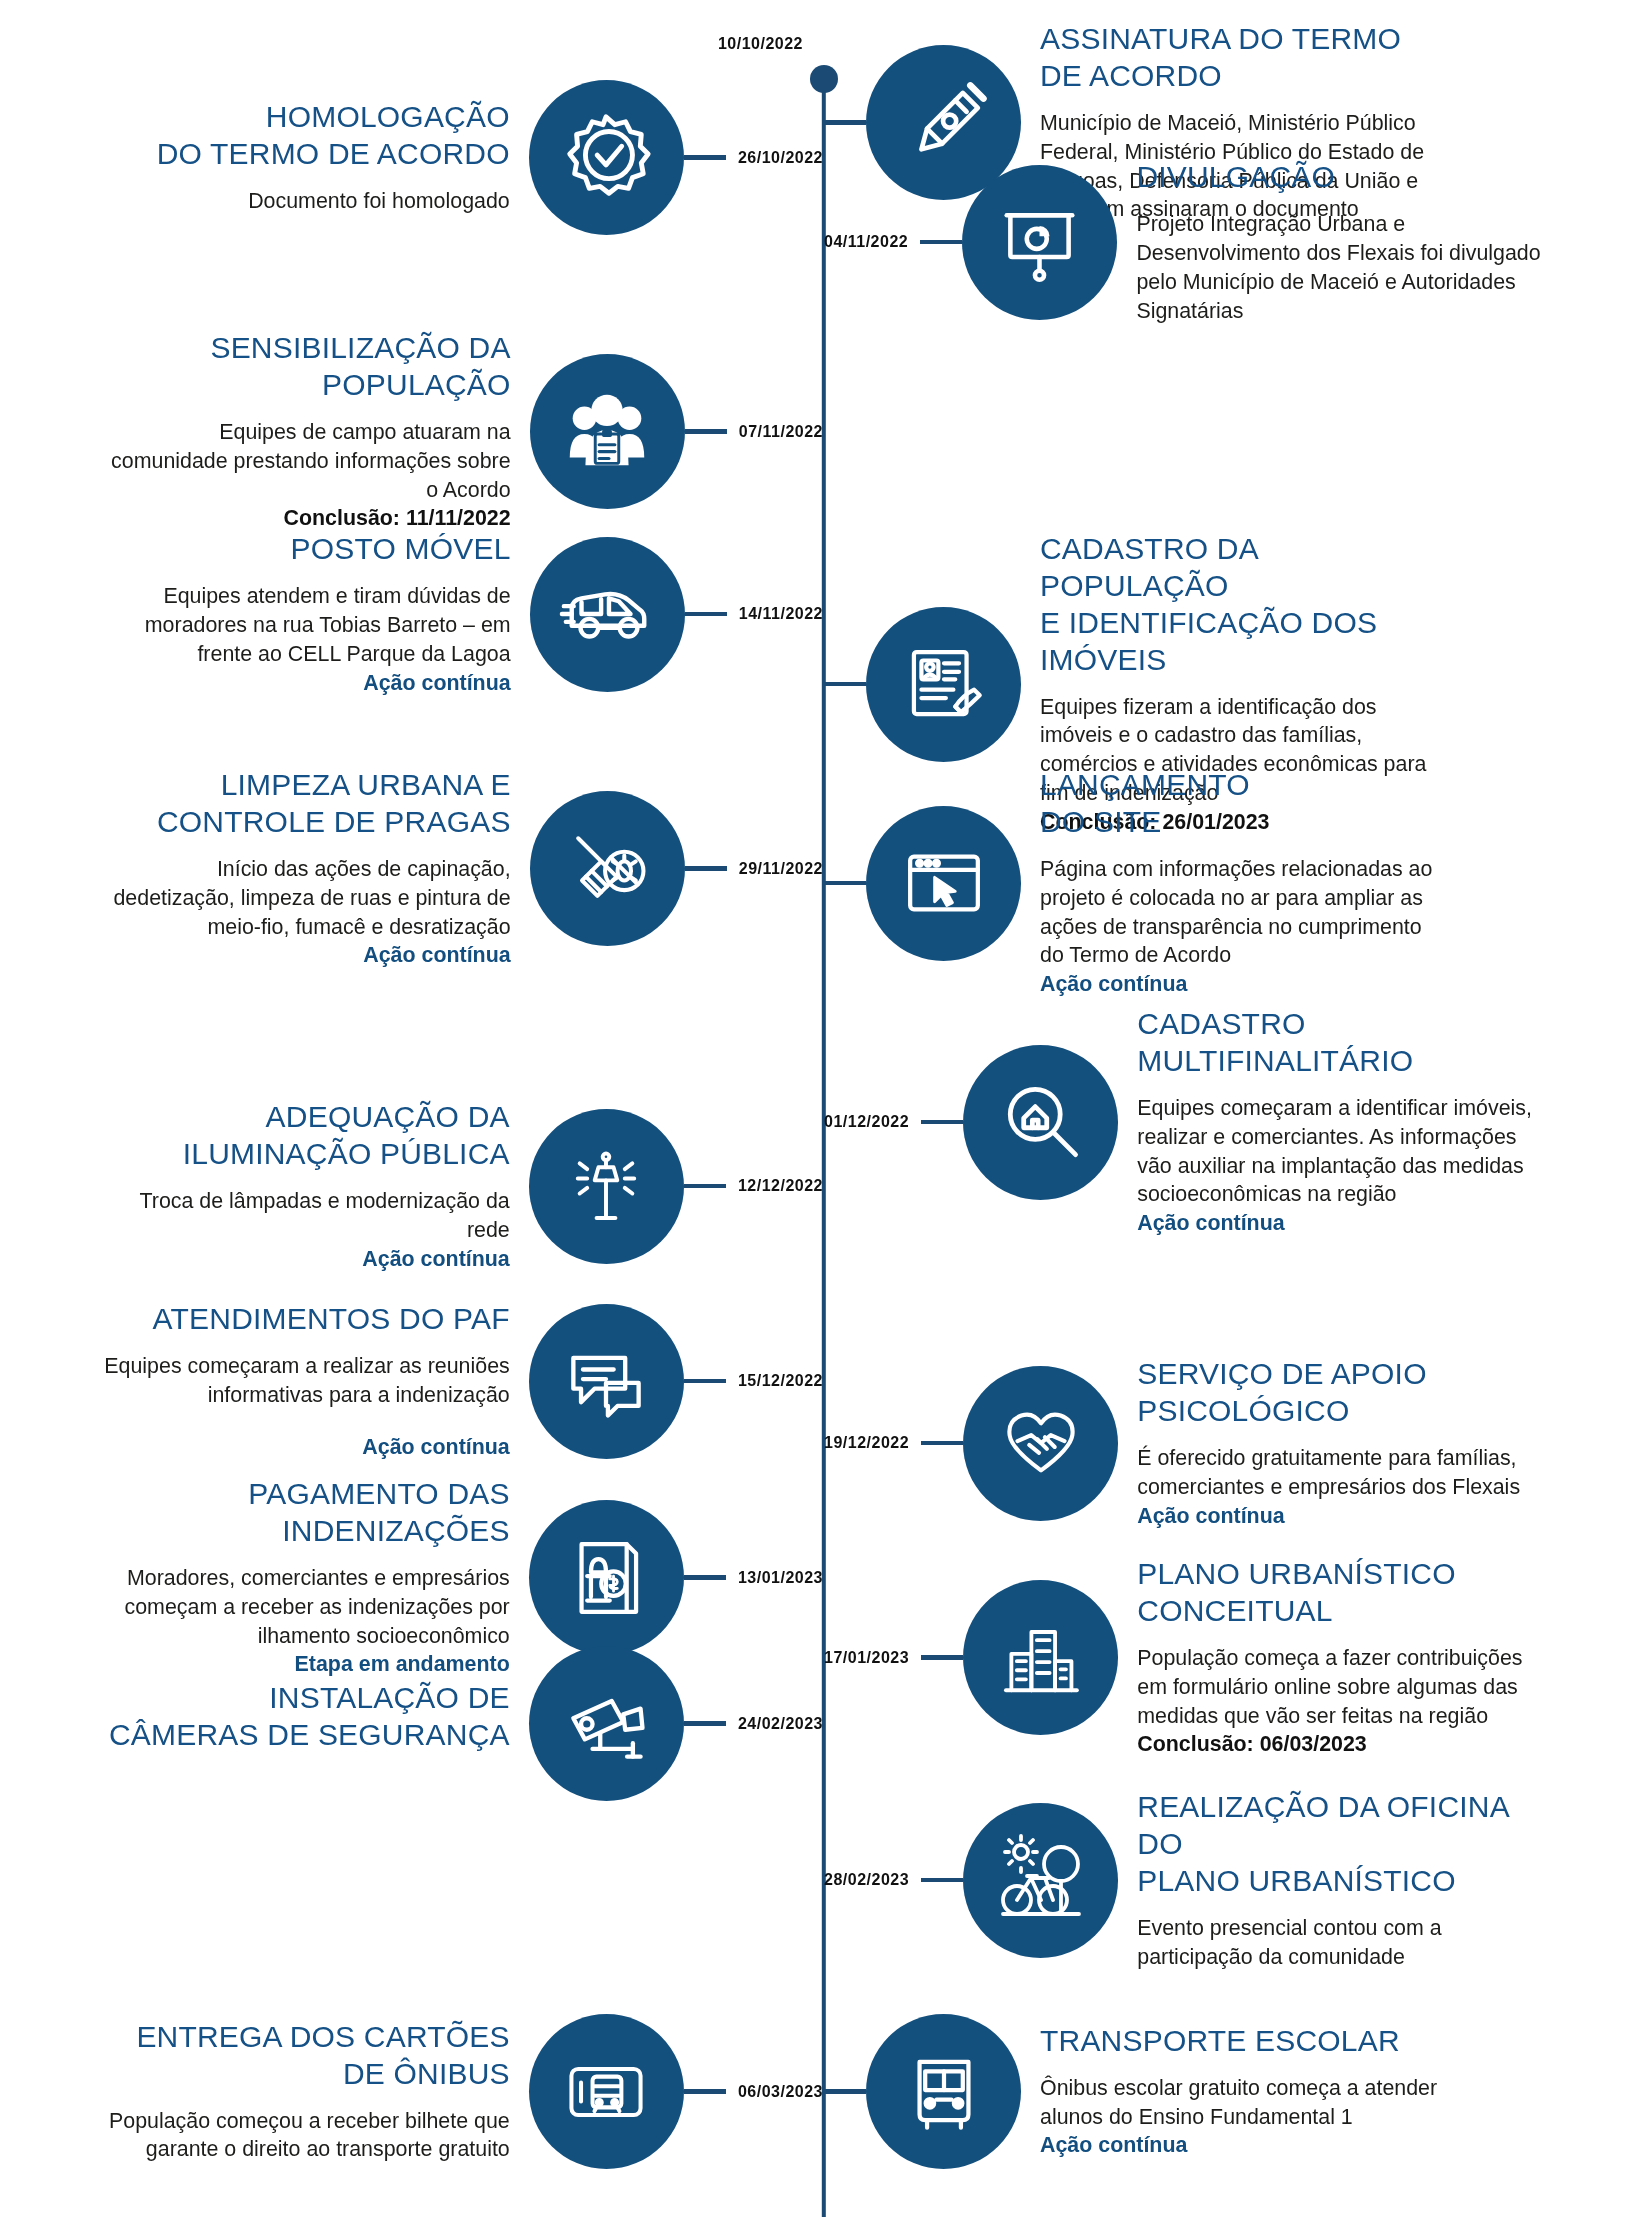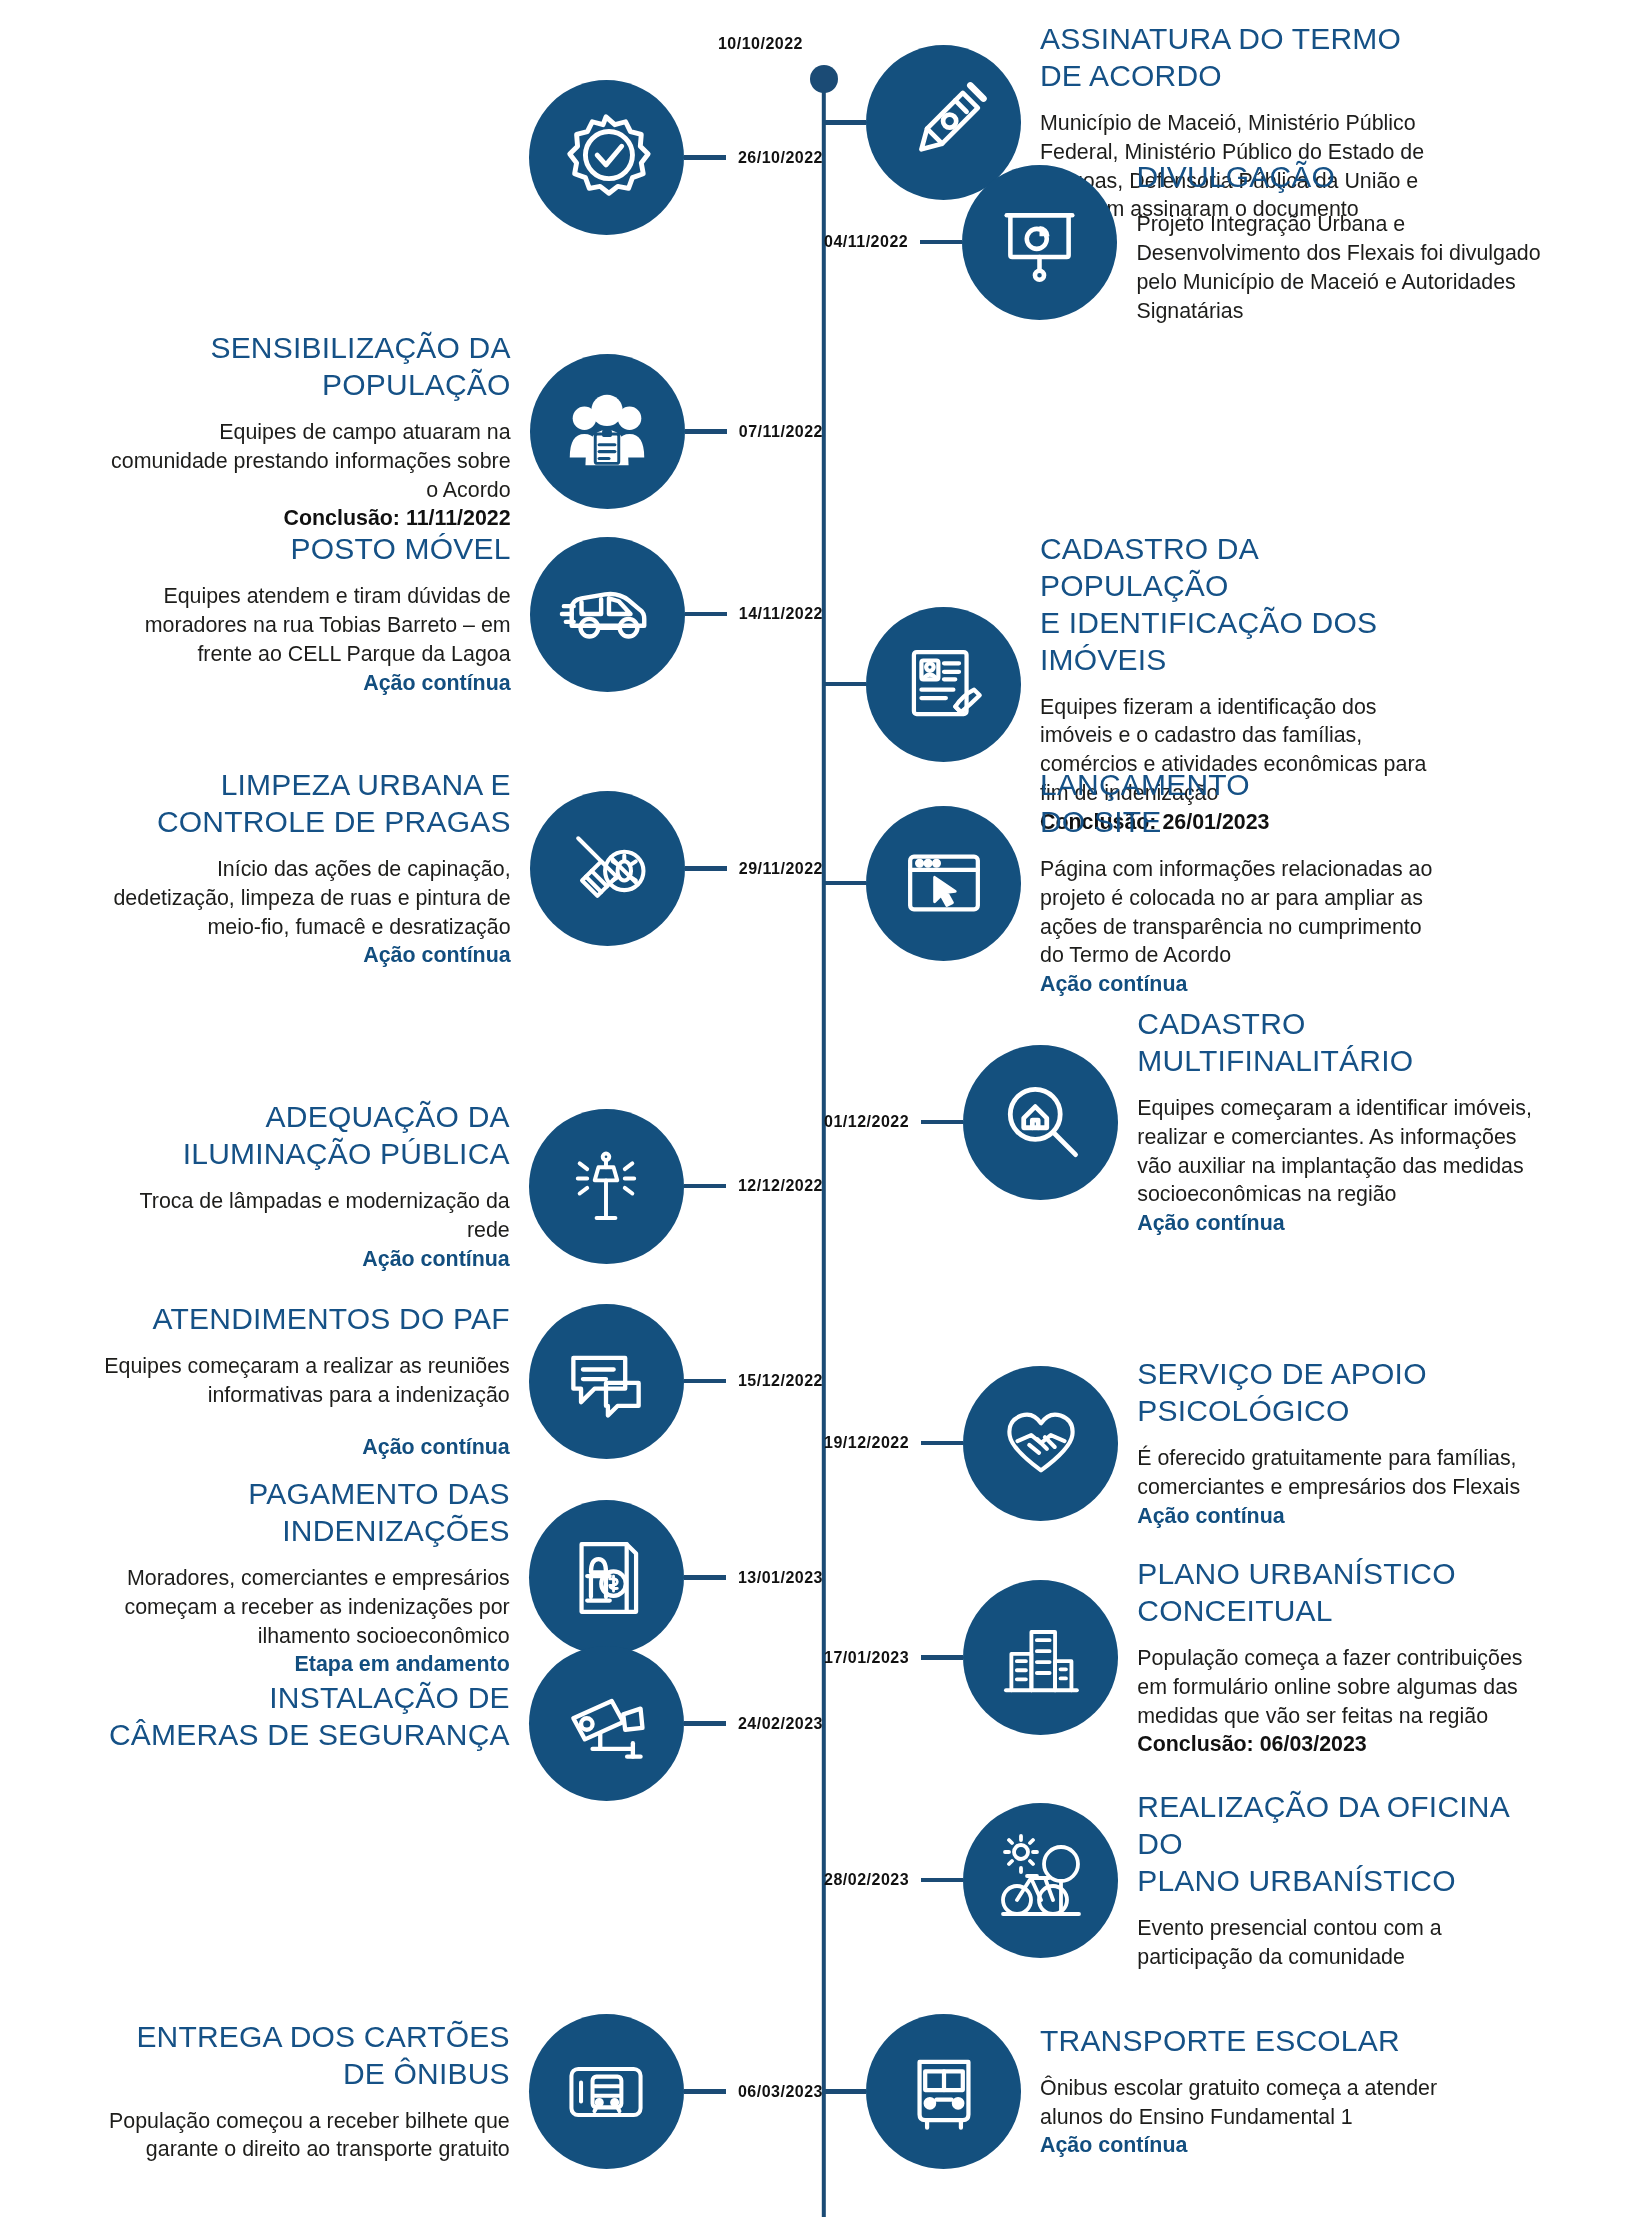--- a/index.html
+++ b/index.html
@@ -87,20 +87,24 @@
       <path d="M78 10 L92 24" stroke-width="7"></path>
     </svg>
   </div>
   <div class="txt">
     <div class="ttl">ASSINATURA DO TERMO DE ACORDO</div>
     <div class="desc">Município de Maceió, Ministério Público Federal, Ministério Público do Estado de Alagoas, Defensoria Pública da União e Braskem assinaram o documento</div>
   </div>
 </div>
 
 <div class="stage left" style="top:80px;">
+  <div class="txt">
+    <div class="ttl">HOMOLOGAÇÃO<br>DO TERMO DE ACORDO</div>
+    <div class="desc">Documento foi homologado</div>
+  </div>
   <div class="bubble">
     <svg width="98" height="98" viewBox="0 0 100 100" fill="none" stroke="#fff" stroke-width="5" stroke-linejoin="round" stroke-linecap="round">
       <path d="M50 8 L59 16 L70 13 L75 23 L86 26 L85 38 L93 46 L86 55 L88 66 L77 70 L73 81 L62 79 L53 86 L44 79 L33 81 L29 70 L18 66 L20 55 L13 46 L21 38 L20 26 L31 23 L36 13 L47 16 Z"></path>
       <circle cx="53" cy="47" r="24"></circle>
       <path d="M41 47 L50 57 L66 38"></path>
     </svg>
   </div>
   <div class="conn" style="width:42px;"></div>
   <span class="date">26/10/2022</span>
 </div>

